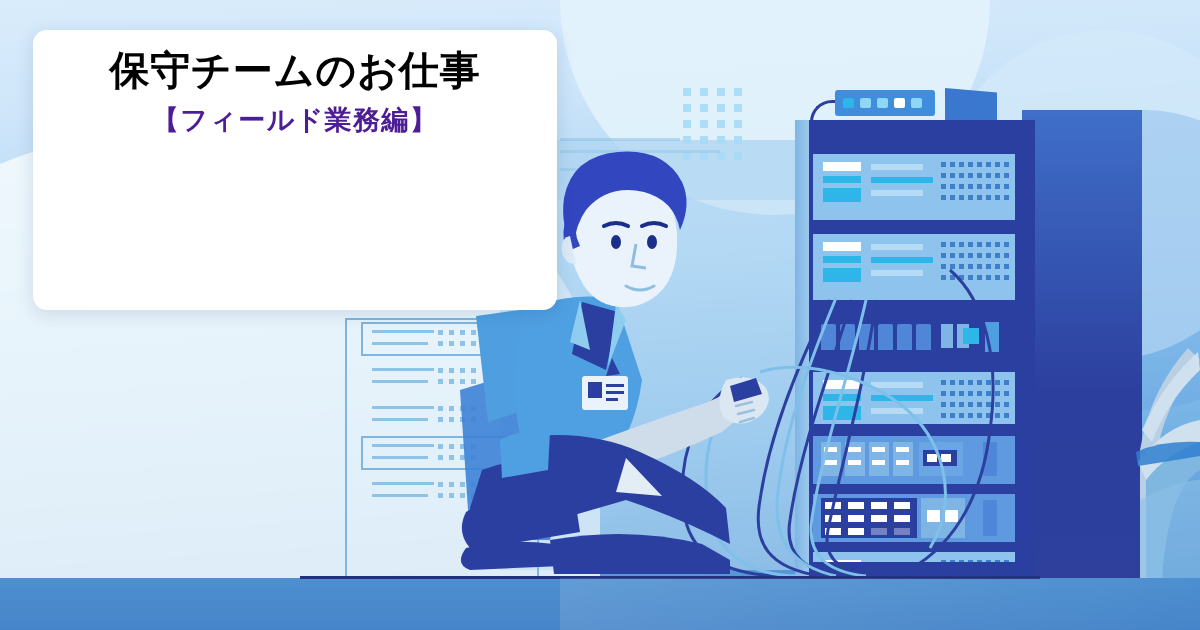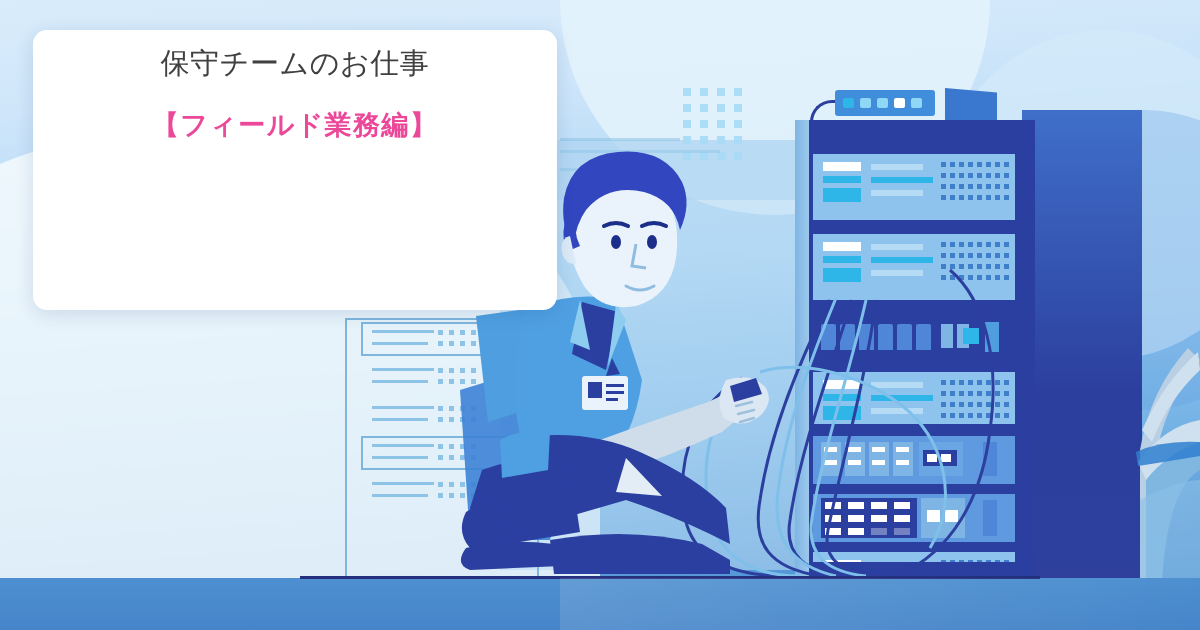--- a/index.html
+++ b/index.html
@@ -81,22 +81,22 @@
   .card-head{
     height:122px;width:100%;
     background:linear-gradient(100deg,#013794 0%,#0344a8 40%,#0a5cc4 100%);
     display:flex;align-items:center;justify-content:center;
   }
   .card-head-title{
     color:#fff;font-size:76px;font-weight:bold;letter-spacing:.06em;line-height:1;
     font-family:"Liberation Sans",sans-serif;
   }
   .card-body{height:158px;display:flex;flex-direction:column;align-items:center;justify-content:flex-start;padding-top:16px;}
-  .card-sub{color:#404040;font-size:29px;font-weight:normal;letter-spacing:.02em;line-height:1.2;}
-  .card-sub2{color:#ec4899;font-size:27px;font-weight:bold;letter-spacing:.05em;margin-top:26px;}
+  .card-sub{color:#000000;font-size:40px;font-weight:bold;letter-spacing:.02em;line-height:1.2;}
+  .card-sub2{color:#4c1d95;font-size:27px;font-weight:bold;letter-spacing:.05em;margin-top:8px;}
 
   
   .logo{position:absolute;left:38px;top:553px;height:48px;display:flex;align-items:center;gap:8px;}
   .logo-text{color:#fff;font-size:43px;font-weight:bold;line-height:1;letter-spacing:-.01em;}
 </style>
 </head>
 <body>
 
 <div id="stage">
 

